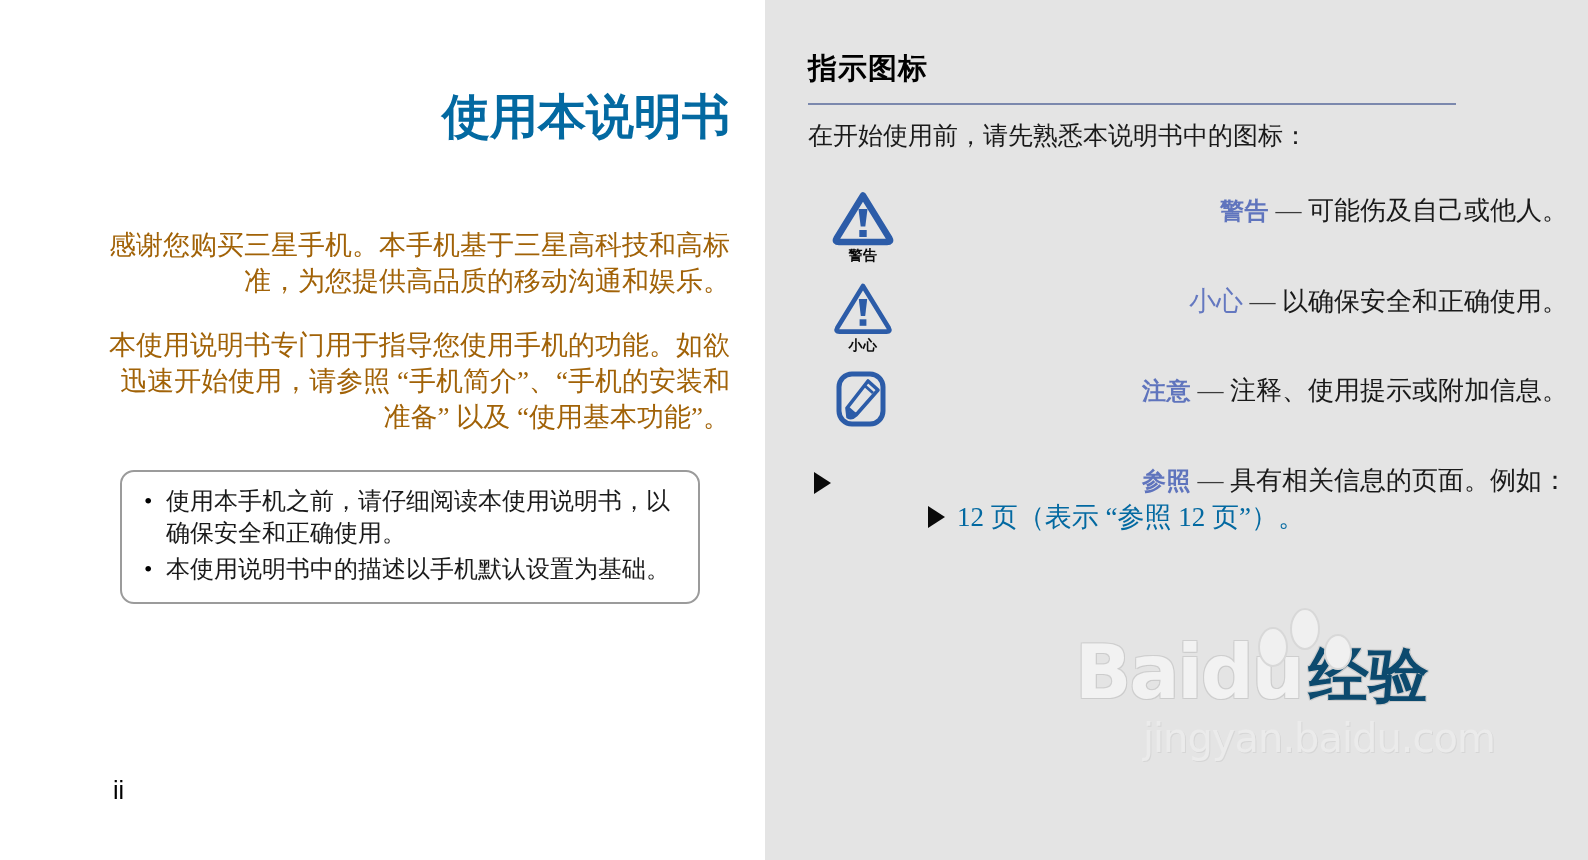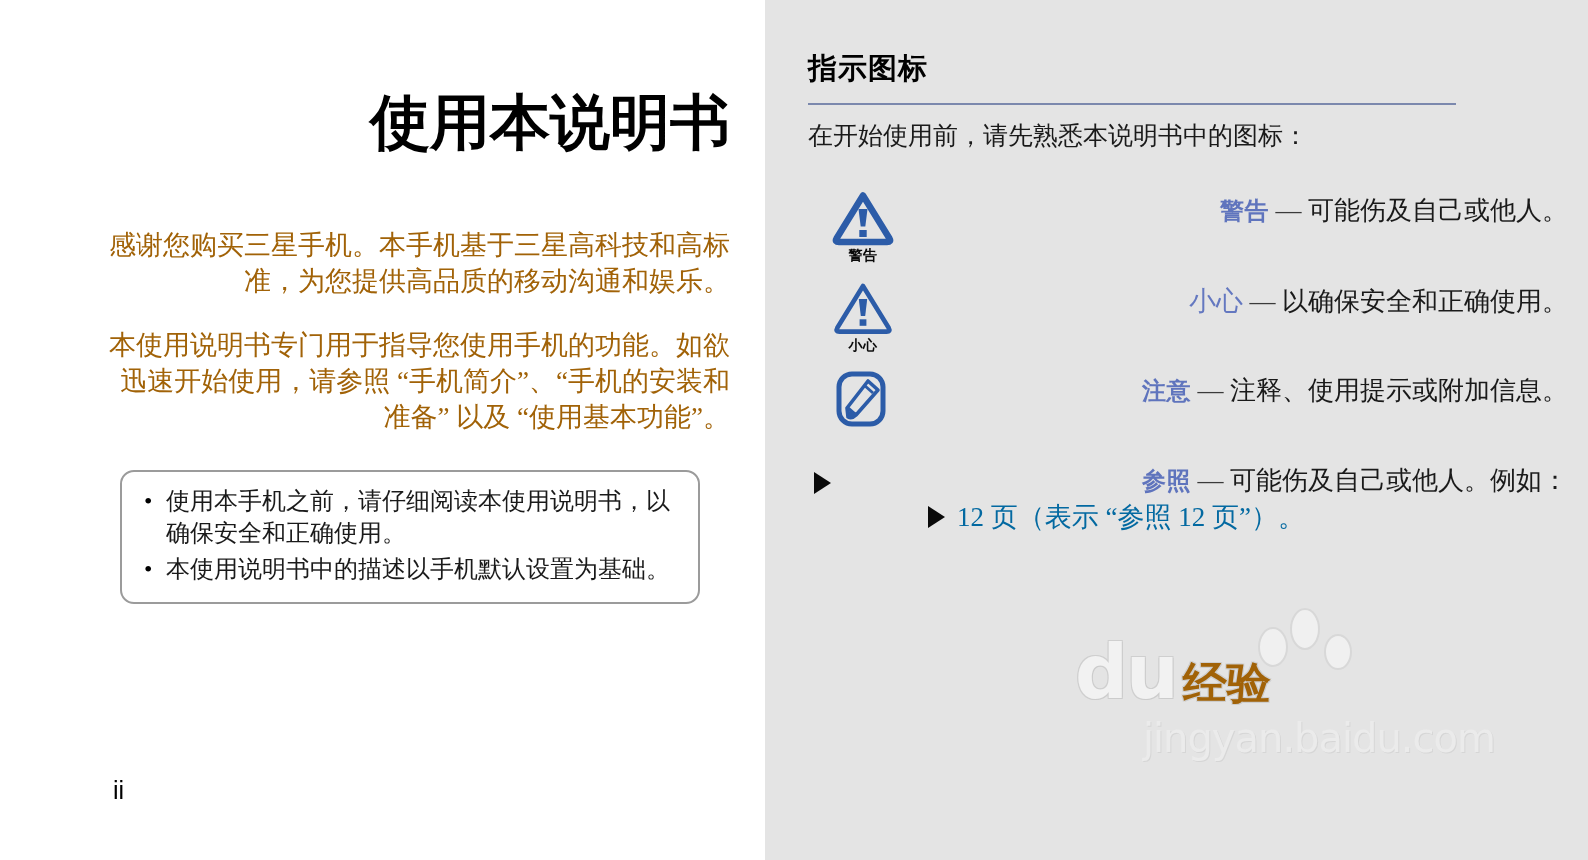--- a/index.html
+++ b/index.html
@@ -30,24 +30,24 @@
   }
 
   .doc-title {
     position: absolute;
     top: 92px;
     left: 0;
     width: 730px;
     text-align: right;
     font-family: "DejaVu Sans", "Liberation Sans", sans-serif;
     font-weight: bold;
-    font-size: 60px;
+    font-size: 48px;
     line-height: 1.0;
     letter-spacing: 0px;
-    color: #000000;
+    color: #0369a1;
     white-space: nowrap;
   }
 
   .intro-block {
     position: absolute;
     top: 228px;
     left: 105px;
     width: 625px;
   }
   .intro-para {
@@ -241,23 +241,23 @@
     line-height: 0.95;
     color: #f2f2f2;
     text-shadow:
       1px 1px 0 #cccccc, -1px -1px 0 #cfcfcf,
       1px -1px 0 #cfcfcf, -1px 1px 0 #cfcfcf;
     letter-spacing: -2px;
   }
   .wm-cn {
     font-family: "DejaVu Sans", "Liberation Sans", sans-serif;
     font-weight: bold;
-    font-size: 44px;
+    font-size: 60px;
     line-height: 1;
-    color: #a16207;
+    color: #0c4a6e;
     text-shadow:
       1px 1px 0 #cccccc, -1px -1px 0 #cfcfcf,
       1px -1px 0 #cfcfcf, -1px 1px 0 #cfcfcf;
     margin-left: 6px;
     margin-bottom: 2px;
   }
   .wm-paw {
     position: absolute;
     left: 168px;
     top: -8px;
@@ -360,33 +360,34 @@
         </div>
       </div>
 
       <div class="icon-row row-ref">
         <div class="ref-icon-cell">
           <span class="tri-marker"></span>
         </div>
         <div class="row-text">
           <div>
             <span class="kw">参照</span><span class="dash"> </span><span class="dash">—</span>
-            <span>可能伤及自己或他人。例如：</span>
+            <span>具有相关信息的页面。例如：</span>
           </div>
           <div class="ref-line2">
             <span class="tri-marker"></span>
             <span class="ref-text">12 页（表示 “参照 12 页”）。</span>
           </div>
         </div>
       </div>
 
     </div>
 
     <div class="watermark">
       <div class="wm-logo">
+        <span class="wm-baidu">Bai</span>
         <span class="wm-baidu">du</span>
         <span class="wm-cn">经验</span>
         <svg class="wm-paw" viewBox="0 0 120 90">
           <ellipse cx="30" cy="40" rx="14" ry="19" fill="#f0f0f0" stroke="#d8d8d8" stroke-width="2"></ellipse>
           <ellipse cx="62" cy="22" rx="14" ry="20" fill="#f0f0f0" stroke="#d8d8d8" stroke-width="2"></ellipse>
           <ellipse cx="95" cy="45" rx="13" ry="17" fill="#f0f0f0" stroke="#d8d8d8" stroke-width="2"></ellipse>
         </svg>
       </div>
       <div class="wm-url">jingyan.baidu.com</div>
     </div>

